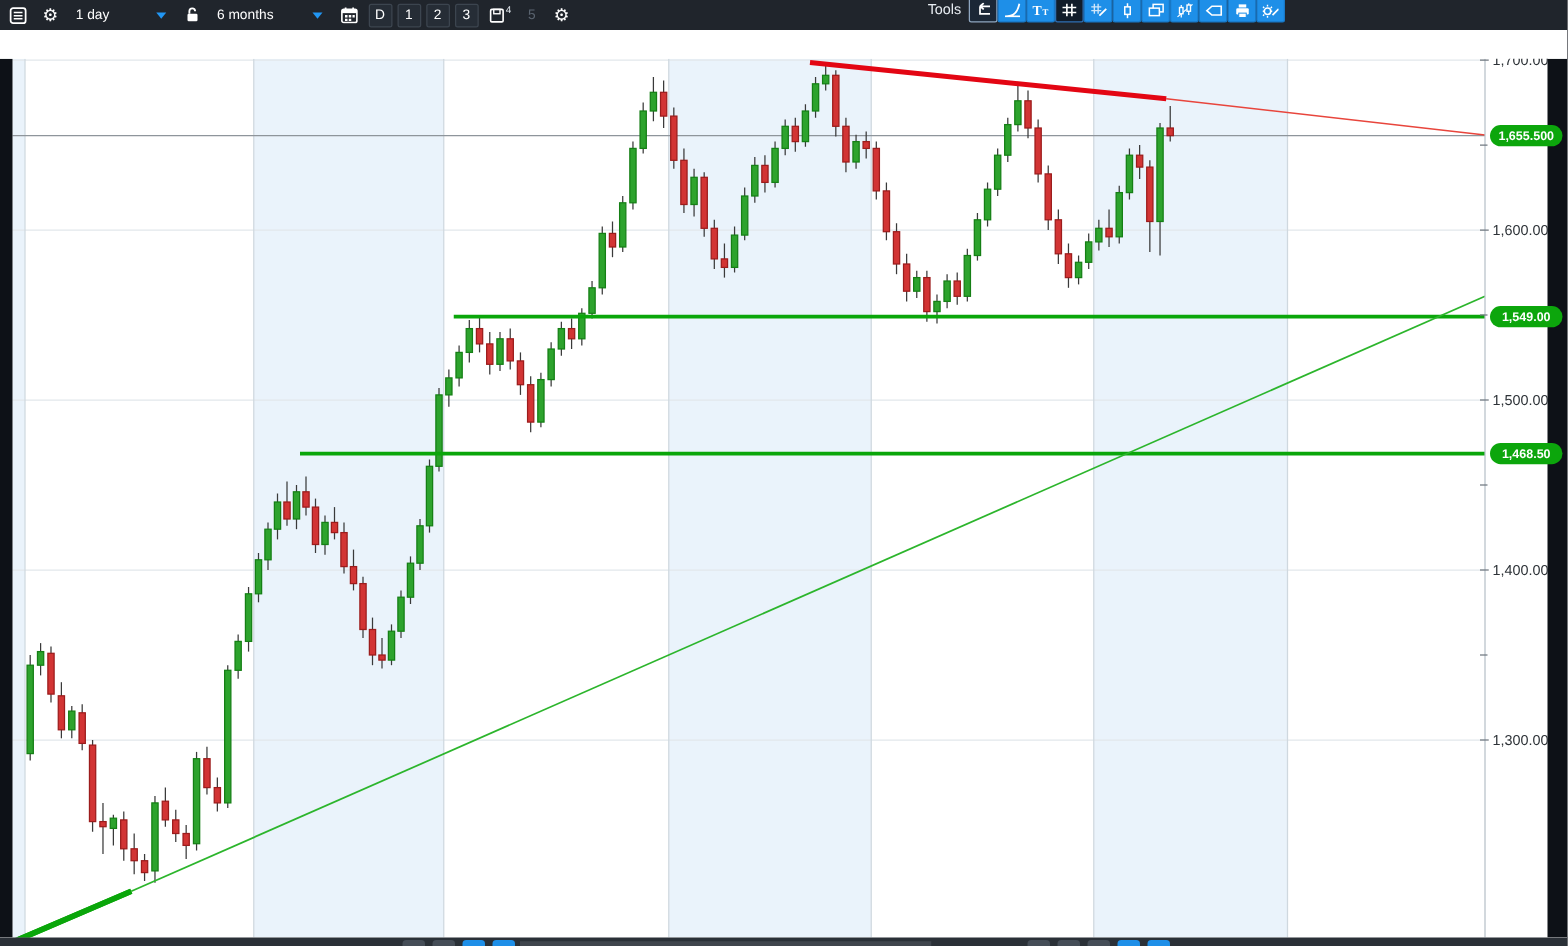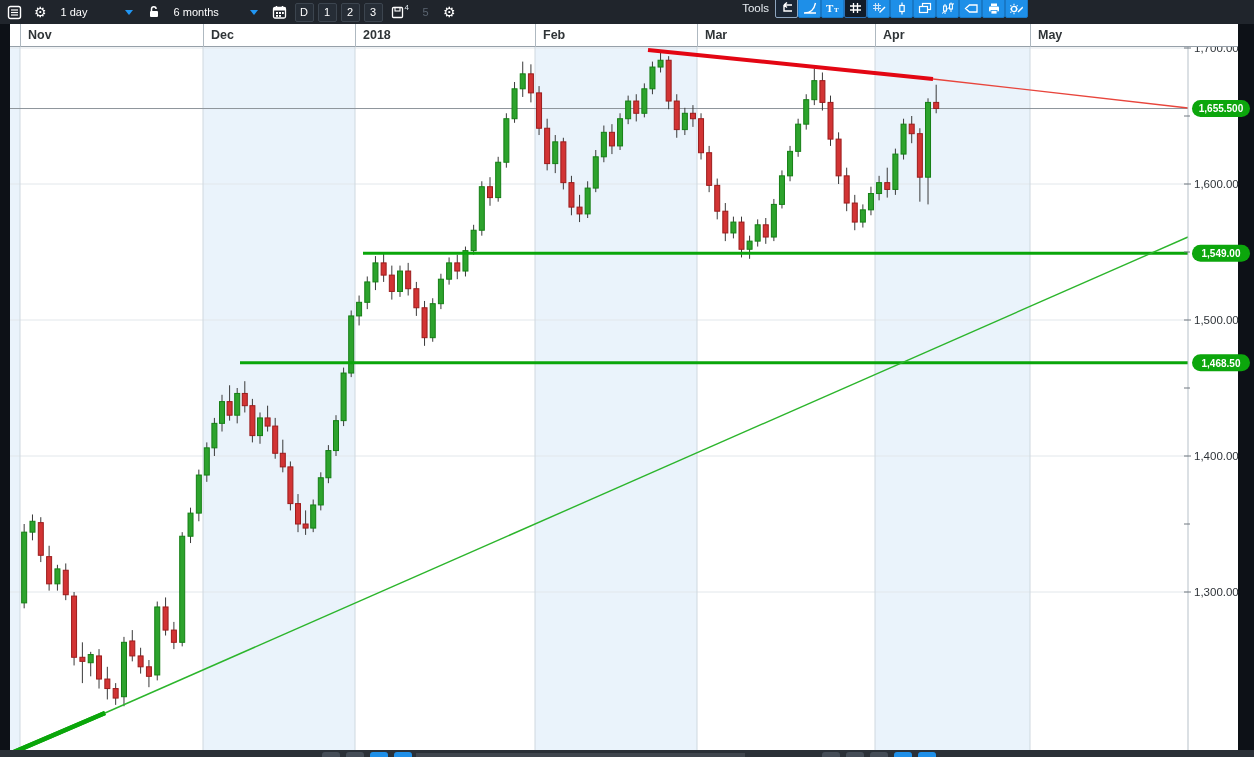--- a/index.html
+++ b/index.html
@@ -175,38 +175,20 @@
       <div class="tool-btn t-blue">
         <svg width="15" height="13" viewBox="0 0 15 13">
           <circle cx="5" cy="7" r="2.6" fill="none" stroke="#fff" stroke-width="1.3"></circle>
           <path d="M5,3.2 V1.8 M5,10.8 V12.2 M1.2,7 H2.6 M7.4,7 H8.8 M2.4,4.4 L1.4,3.4 M7.6,4.4 L8.6,3.4 M2.4,9.6 L1.4,10.6" stroke="#fff" stroke-width="1.1"></path>
           <path d="M8.5,9.5 L13.5,4.5 L14,6 L9.5,10.5 Z" fill="#fff"></path>
         </svg>
       </div>
     </div>
   </div>
 
-  <div class="mheader" id="mheader">
-      <div class="mlabel" style="left: 28px;">Nov</div>
-      <div class="msep" style="left: 20px;"></div>
-      <div class="mlabel" style="left: 211px;">Dec</div>
-      <div class="msep" style="left: 203px;"></div>
-      <div class="mlabel" style="left: 363px;">2018</div>
-      <div class="msep" style="left: 355px;"></div>
-      <div class="mlabel" style="left: 543px;">Feb</div>
-      <div class="msep" style="left: 535px;"></div>
-      <div class="mlabel" style="left: 705px;">Mar</div>
-      <div class="msep" style="left: 697px;"></div>
-      <div class="mlabel" style="left: 883px;">Apr</div>
-      <div class="msep" style="left: 875px;"></div>
-      <div class="mlabel" style="left: 1038px;">May</div>
-      <div class="msep" style="left: 1030px;"></div>
-      <div class="blackzone" style="left: 0px; top: 0px; width: 10px; height: 23px;"></div>
-      <div class="blackzone" style="left: 1238px; top: 0px; width: 16px; height: 23px;"></div>
-    </div>
 
   <svg id="plot" width="1254" height="703">
       <rect x="10" y="0" width="10" height="703" fill="#eaf3fb"></rect>
       <rect x="203" y="0" width="152" height="703" fill="#eaf3fb"></rect>
       <rect x="535" y="0" width="162" height="703" fill="#eaf3fb"></rect>
       <rect x="875" y="0" width="155" height="703" fill="#eaf3fb"></rect>
       <line x1="10" y1="1" x2="1188" y2="1" stroke="#e2e7eb" stroke-width="1"></line>
       <line x1="10" y1="137" x2="1188" y2="137" stroke="#e2e7eb" stroke-width="1"></line>
       <line x1="10" y1="273" x2="1188" y2="273" stroke="#e2e7eb" stroke-width="1"></line>
       <line x1="10" y1="409.00000000000006" x2="1188" y2="409.00000000000006" stroke="#e2e7eb" stroke-width="1"></line>

